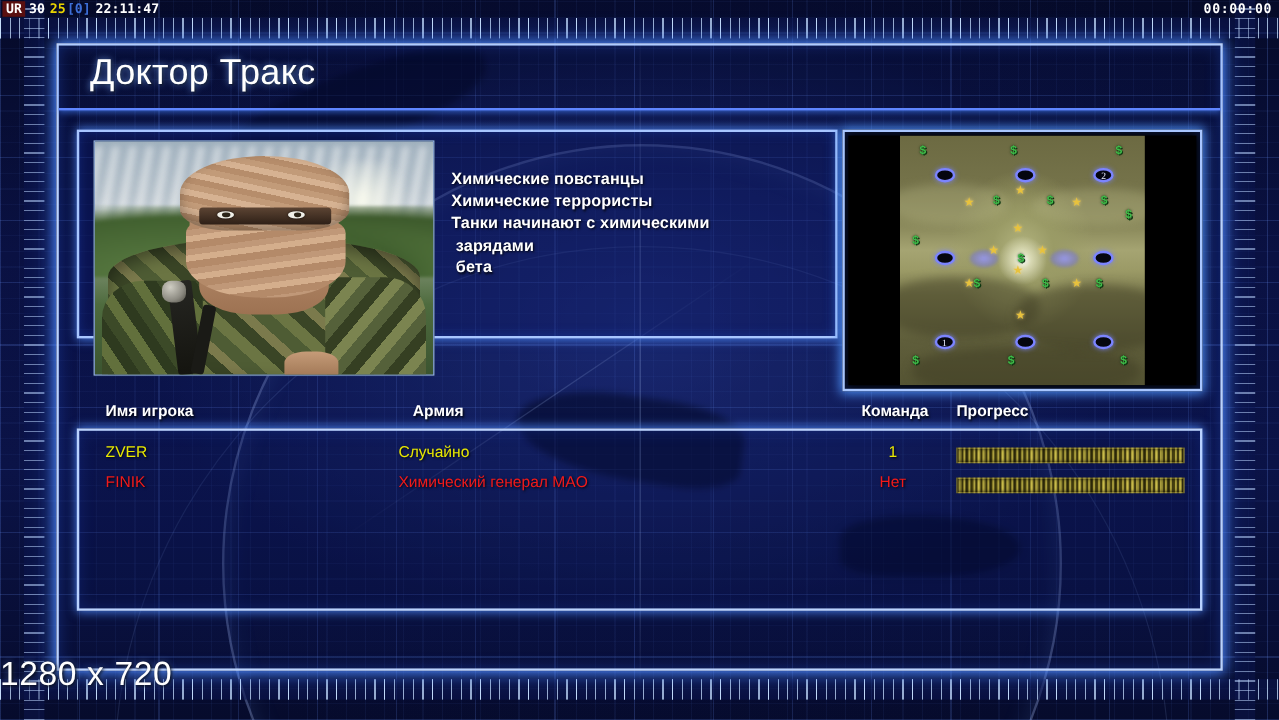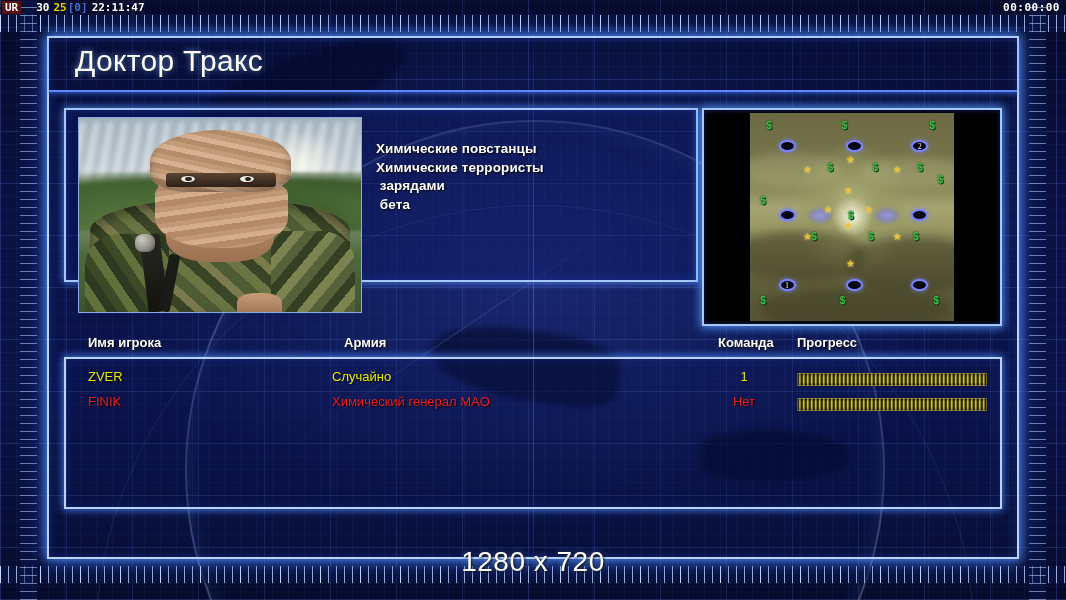--- a/index.html
+++ b/index.html
@@ -81,21 +81,21 @@
 
   
   .statusbar {
     position:absolute; left:0; top:0; width:1066px; height:15px;
     font-family:"DejaVu Sans Mono","Liberation Mono",monospace;
     font-size:11px; font-weight:bold; line-height:15px;
     z-index:40; white-space:nowrap;
   }
   .sb-left { position:absolute; left:2px; top:0; }
   .sb-right { position:absolute; right:6px; top:0; color:#ffffff; letter-spacing:0.5px; }
-  .sb-tag { background:#5a1010; color:#ffffff; padding:0 3px; margin-right:15px; }
+  .sb-tag { background:#5a1010; color:#ffffff; padding:0 3px; margin-right:3px; }
   .sb-w { color:#ffffff; margin-right:4px; }
   .sb-y { color:#e8d400; margin-right:1px; }
   .sb-b { color:#3d6fd8; margin-right:4px; }
   .sb-t { color:#ffffff; }
 
   
   .outer-frame {
     position:absolute; left:47px; top:36px; width:972px; height:523px;
     border:2px solid #b9d2ff;
     box-shadow:0 0 10px 2px rgba(80,140,255,0.85), 0 0 22px rgba(60,120,255,0.45),
@@ -298,21 +298,21 @@
   .bar {
     width:100%; height:100%;
     background:
       repeating-linear-gradient(90deg, #4a430f 0px, #4a430f 1px, #c9bb4a 1px, #c9bb4a 2px, #8e8430 2px, #8e8430 3px, #2b270a 3px, #2b270a 4px);
     border:1px solid rgba(150,140,60,0.5);
     box-shadow:inset 0 0 3px rgba(0,0,0,0.8);
   }
 
   
   .res-overlay {
-    position:absolute; left:0; top:546px; width:1066px; text-align:center;
+    position:absolute; left:0; top:546px; width:1066px; text-align:left;
     font-size:28px; color:#ffffff; z-index:50;
     text-shadow:1px 1px 3px rgba(0,0,0,0.95), 0 0 6px rgba(120,170,255,0.5);
     letter-spacing:0.5px;
   }
 </style>
 </head>
 <body>
 
 <div id="screen">
 
@@ -363,20 +363,21 @@
         <div class="p-eyeL"></div>
         <div class="p-eyeR"></div>
         <div class="p-strap"></div>
         <div class="p-strap2"></div>
         <div class="p-knob"></div>
         <div class="p-hand"></div>
       </div>
       <div class="desc">
           <div>Химические повстанцы</div>
           <div>Химические террористы</div>
+          <div>Танки начинают с химическими</div>
           <div> зарядами</div>
           <div> бета</div>
         </div>
     </div>
 
     <div class="map-panel">
       <div class="map-inner">
         <div class="map-img">
           <div class="terr" style="left:-10px;top:40px;width:100px;height:34px;"></div>
           <div class="terr" style="left:110px;top:44px;width:110px;height:30px;"></div>

